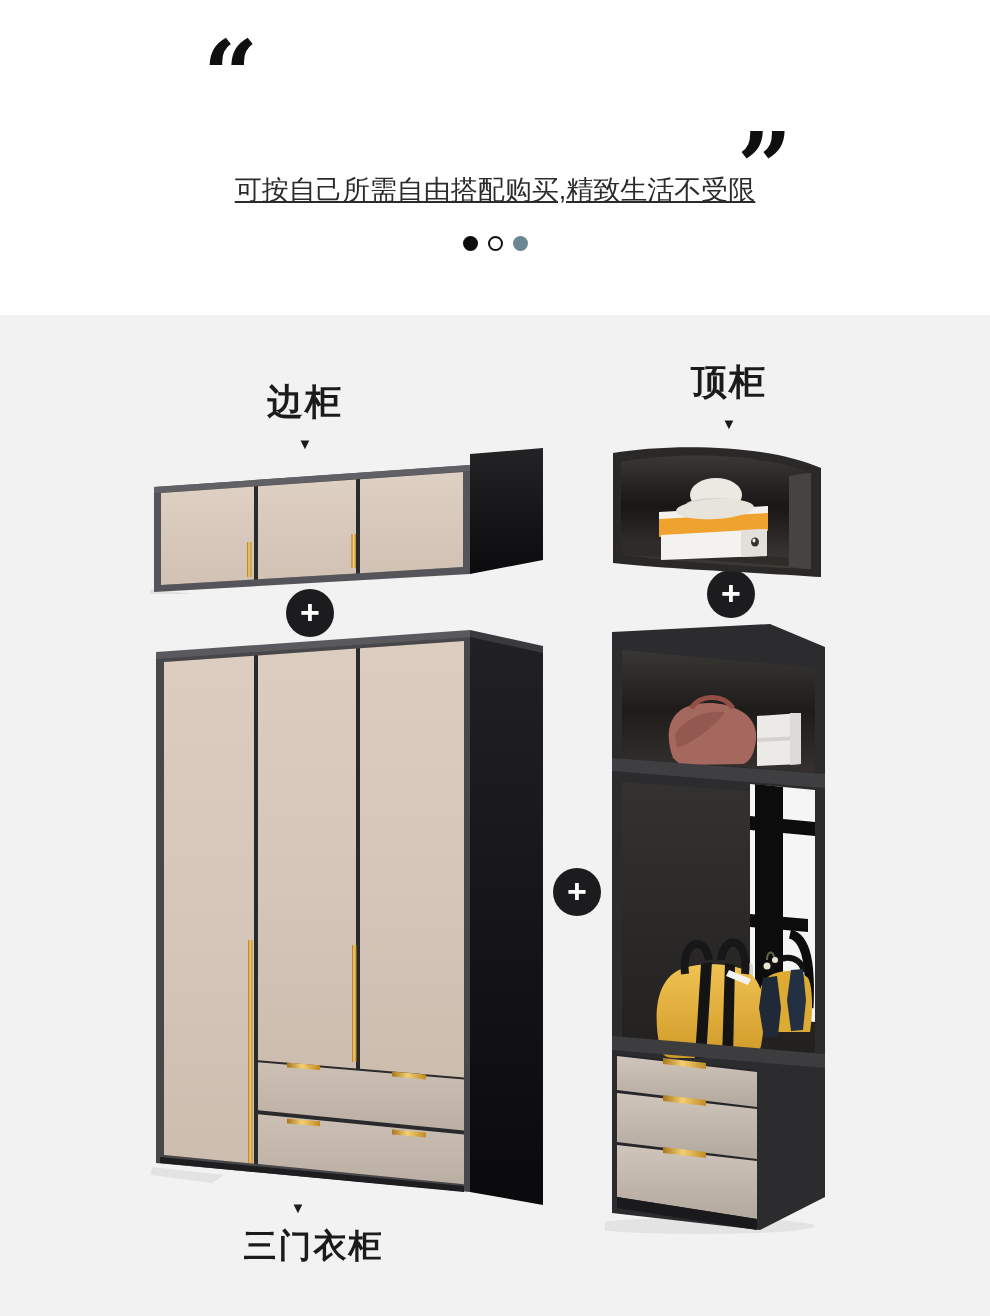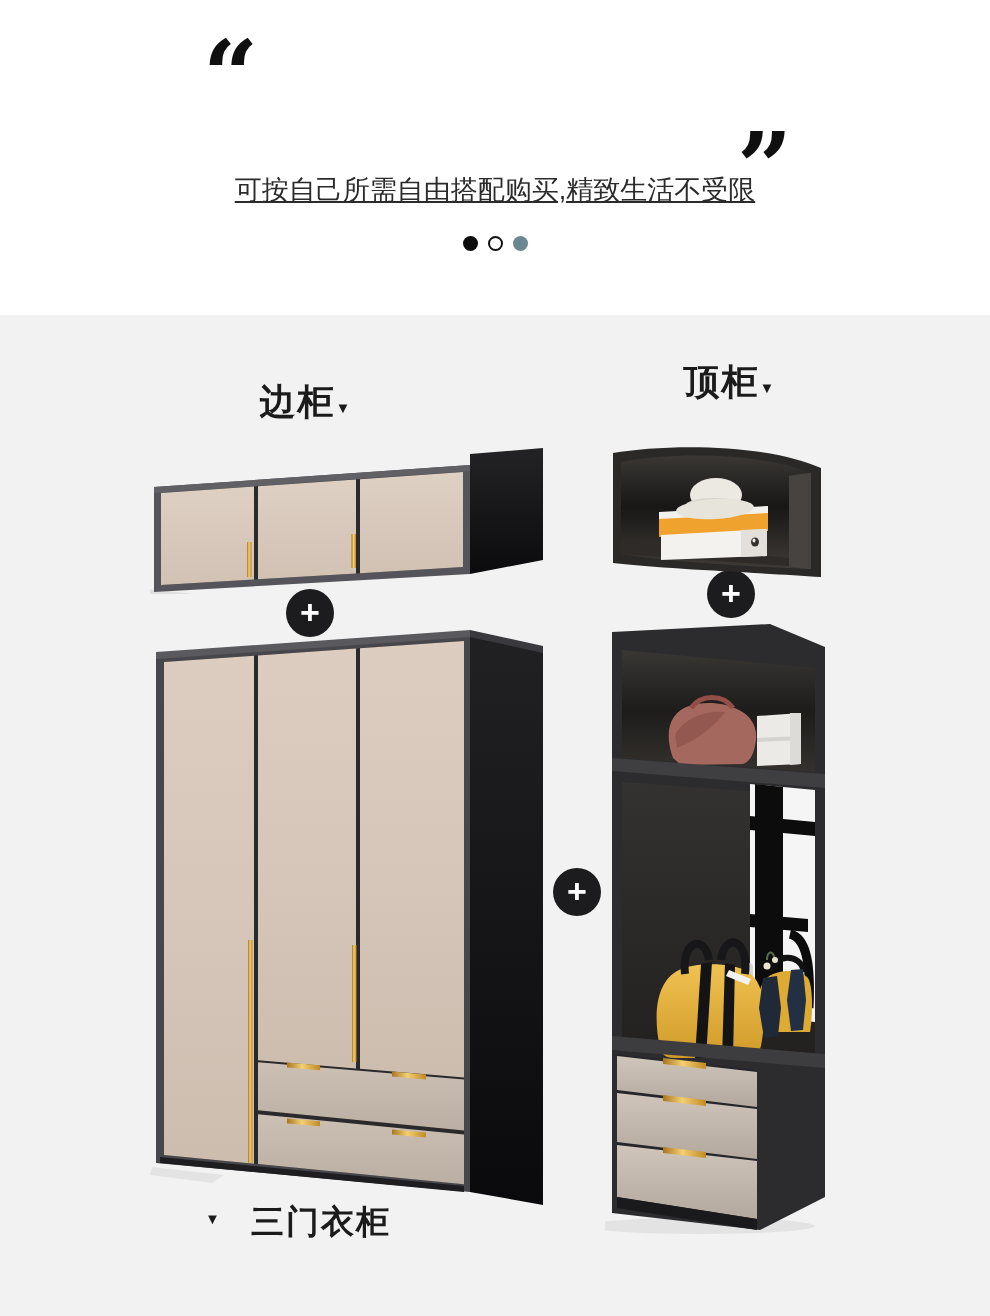--- a/index.html
+++ b/index.html
@@ -15,21 +15,21 @@
   .title{position:absolute;left:0;top:78px;width:100%;text-align:center;font-size:76px;font-weight:900;
          color:#141414;letter-spacing:2px;}
   .subtitle{position:absolute;left:0;top:172px;width:100%;text-align:center;font-size:27px;color:#2b2b2b;text-decoration:underline;}
   .dots{position:absolute;left:0;top:236px;width:100%;display:flex;justify-content:center;gap:10px;}
   .dot{width:15px;height:15px;border-radius:50%;}
   .dot-black{background:#0c0c0c;}
   .dot-outline{background:#ffffff;border:2px solid #111;box-sizing:border-box;}
   .dot-teal{background:#6b8792;}
 
   
-  .piece-label{position:absolute;display:flex;align-items:center;color:#1b1b1b;text-align:right;}
+  .piece-label{position:absolute;display:flex;flex-direction:column;align-items:center;color:#1b1b1b;text-align:right;}
   .piece-label .txt{font-size:36px;font-weight:bold;letter-spacing:2px;}
   .piece-label .tri{font-size:15px;line-height:1;margin-top:9px;color:#1b1b1b;}
   .piece-label .tri-top{font-size:15px;line-height:1;margin-bottom:9px;color:#1b1b1b;}
   #label-side{left:305px;top:378px;transform:translateX(-50%);}
   #label-top{left:729px;top:358px;transform:translateX(-50%);}
   #label-wardrobe{left:298px;top:1200px;transform:translateX(-50%);}
   #label-wardrobe .txt{font-size:33px;margin-left:31px;}
 
   
   .plus{position:absolute;width:48px;height:48px;border-radius:50%;background:#1c1c1e;color:#ffffff;

